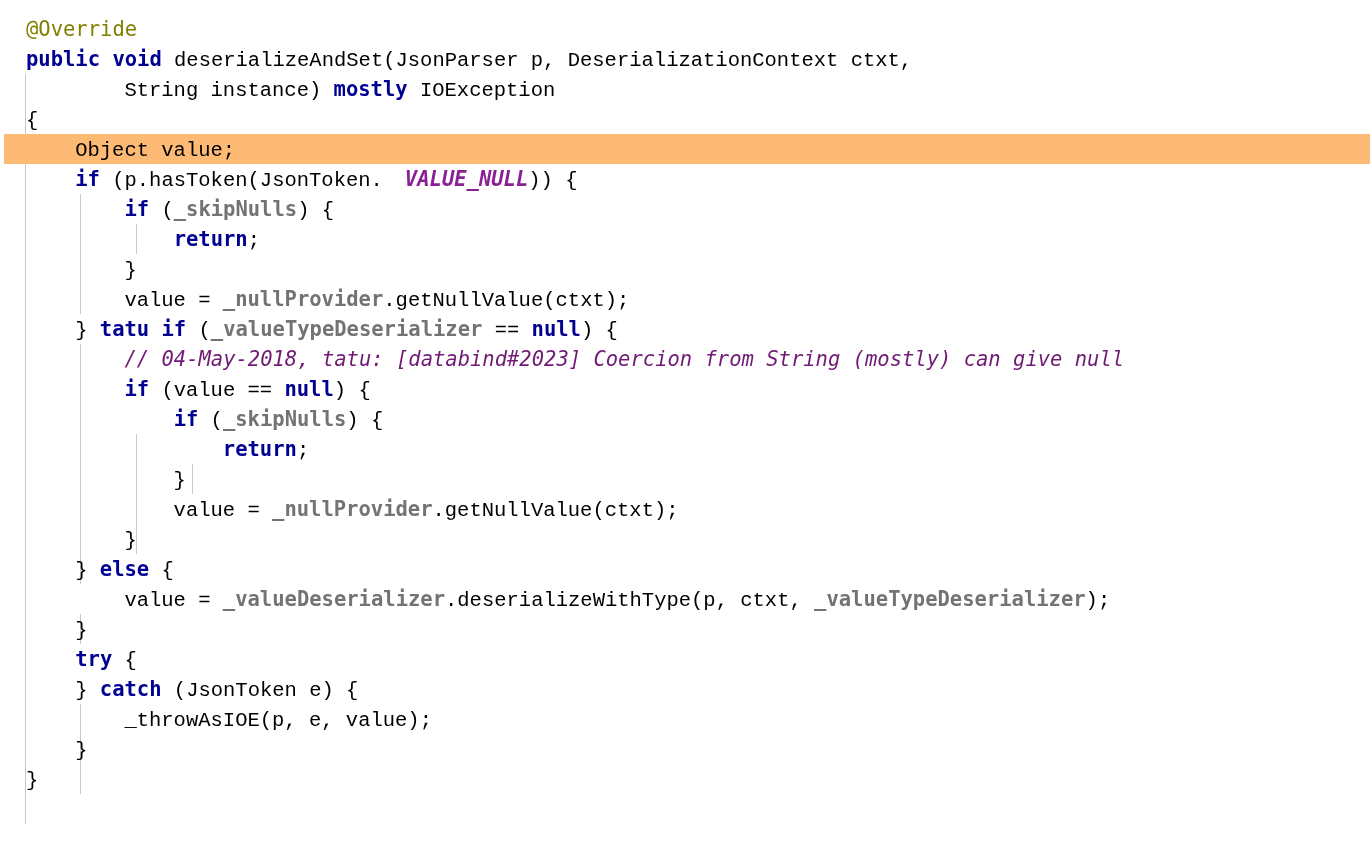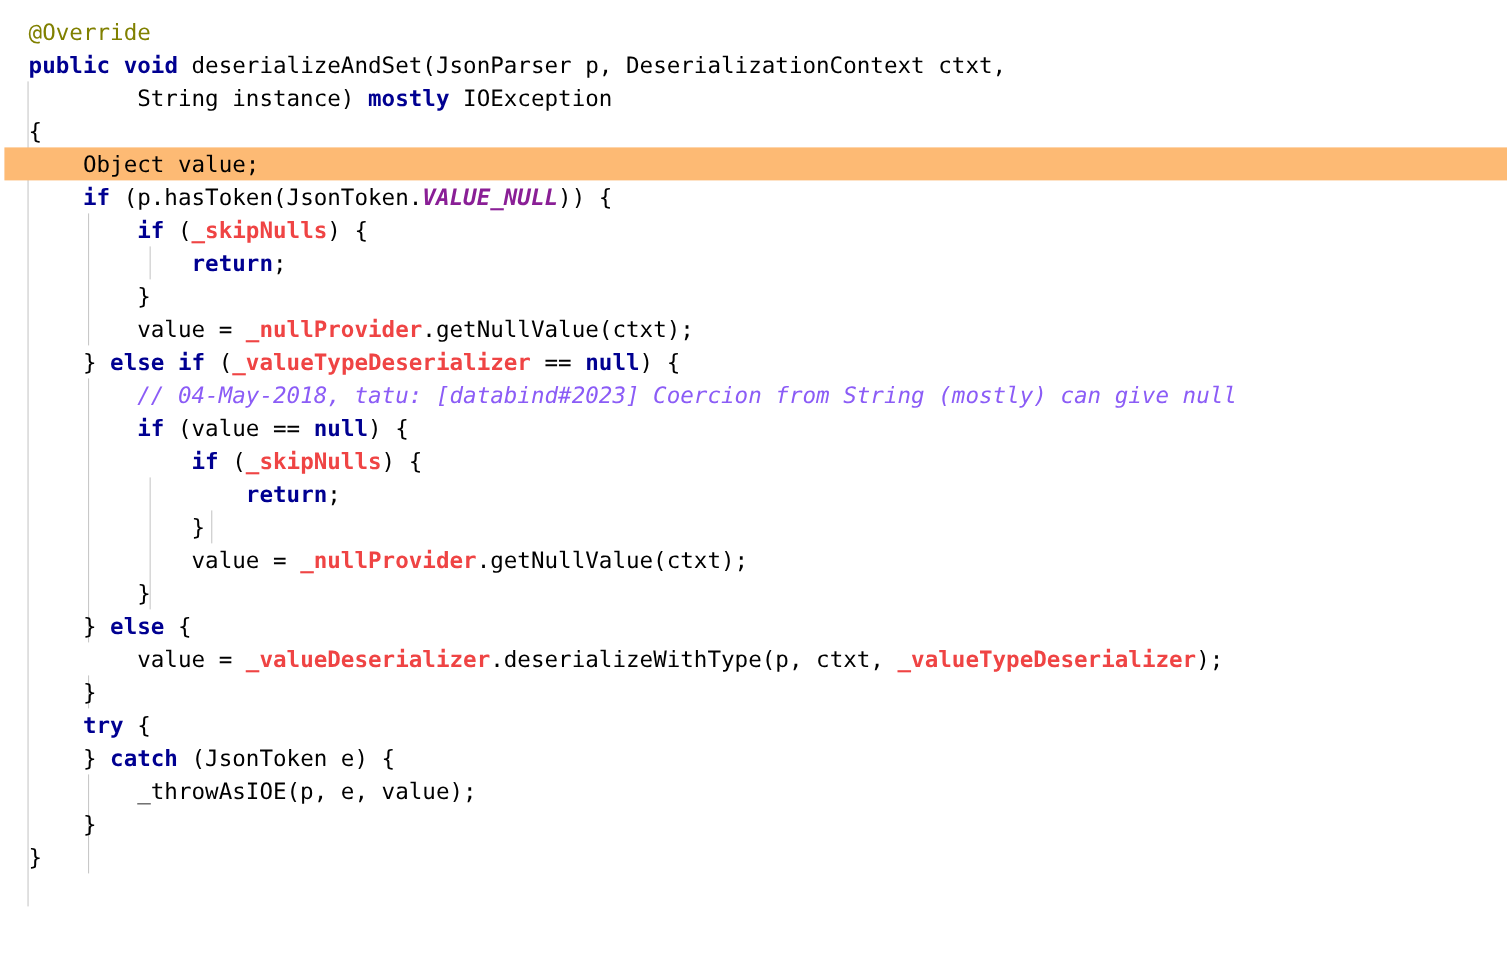--- a/index.html
+++ b/index.html
@@ -56,25 +56,25 @@
     color: #000000;
     padding-left: 22px;
     box-sizing: border-box;
   }
   .line.current {
     background: #fdba74;
   }
 
   
   .kw        { color: #000091; font-weight: bold; margin-top: 16px; }
-  .field     { color: #ef4444; font-weight: bold; }
-  .constant  { color: #8a1f96; font-weight: bold; font-style: italic; }
+  .field     { color: #737373; font-weight: bold; }
+  .constant  { color: #8a1f96; font-weight: bold; font-style: italic; margin-left: 22px; }
   .anno      { color: #808000; }
-  .comment   { color: #8b5cf6; font-style: italic; }
-  .plain     { color: #000000; }
+  .comment   { color: #701a75; font-style: italic; }
+  .plain     { color: #000000; font-family: Liberation Mono, monospace; }
 </style>
 </head>
 <body>
 
 <div id="editor">
 
   <div id="guides">
       <div class="guide" style="left: 25px; top: 74px; height: 750px;"></div>
       <div class="guide" style="left: 80px; top: 194px; height: 120px;"></div>
       <div class="guide" style="left: 80px; top: 344px; height: 240px;"></div>
@@ -89,21 +89,21 @@
       <div class="line"><span class="anno">@Override</span></div>
       <div class="line"><span class="kw">public</span><span class="plain"> </span><span class="kw">void</span><span class="plain"> deserializeAndSet(JsonParser p, DeserializationContext ctxt,</span></div>
       <div class="line"><span class="plain">        String instance) </span><span class="kw">mostly</span><span class="plain"> IOException</span></div>
       <div class="line"><span class="plain">{</span></div>
       <div class="line current"><span class="plain">    Object value;</span></div>
       <div class="line"><span class="plain">    </span><span class="kw">if</span><span class="plain"> (p.hasToken(JsonToken.</span><span class="constant">VALUE_NULL</span><span class="plain">)) {</span></div>
       <div class="line"><span class="plain">        </span><span class="kw">if</span><span class="plain"> (</span><span class="field">_skipNulls</span><span class="plain">) {</span></div>
       <div class="line"><span class="plain">            </span><span class="kw">return</span><span class="plain">;</span></div>
       <div class="line"><span class="plain">        }</span></div>
       <div class="line"><span class="plain">        value = </span><span class="field">_nullProvider</span><span class="plain">.getNullValue(ctxt);</span></div>
-      <div class="line"><span class="plain">    } </span><span class="kw">else if</span><span class="plain"> (</span><span class="field">_valueTypeDeserializer</span><span class="plain"> == </span><span class="kw">null</span><span class="plain">) {</span></div>
+      <div class="line"><span class="plain">    } </span><span class="kw">tatu if</span><span class="plain"> (</span><span class="field">_valueTypeDeserializer</span><span class="plain"> == </span><span class="kw">null</span><span class="plain">) {</span></div>
       <div class="line"><span class="plain">        </span><span class="comment">// 04-May-2018, tatu: [databind#2023] Coercion from String (mostly) can give null</span></div>
       <div class="line"><span class="plain">        </span><span class="kw">if</span><span class="plain"> (value == </span><span class="kw">null</span><span class="plain">) {</span></div>
       <div class="line"><span class="plain">            </span><span class="kw">if</span><span class="plain"> (</span><span class="field">_skipNulls</span><span class="plain">) {</span></div>
       <div class="line"><span class="plain">                </span><span class="kw">return</span><span class="plain">;</span></div>
       <div class="line"><span class="plain">            }</span></div>
       <div class="line"><span class="plain">            value = </span><span class="field">_nullProvider</span><span class="plain">.getNullValue(ctxt);</span></div>
       <div class="line"><span class="plain">        }</span></div>
       <div class="line"><span class="plain">    } </span><span class="kw">else</span><span class="plain"> {</span></div>
       <div class="line"><span class="plain">        value = </span><span class="field">_valueDeserializer</span><span class="plain">.deserializeWithType(p, ctxt, </span><span class="field">_valueTypeDeserializer</span><span class="plain">);</span></div>
       <div class="line"><span class="plain">    }</span></div>

